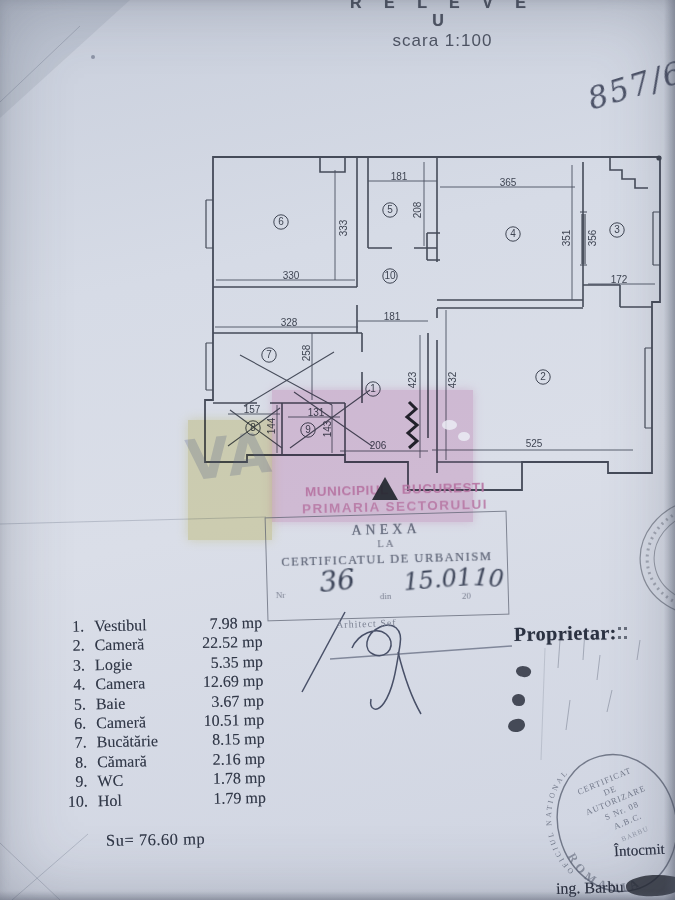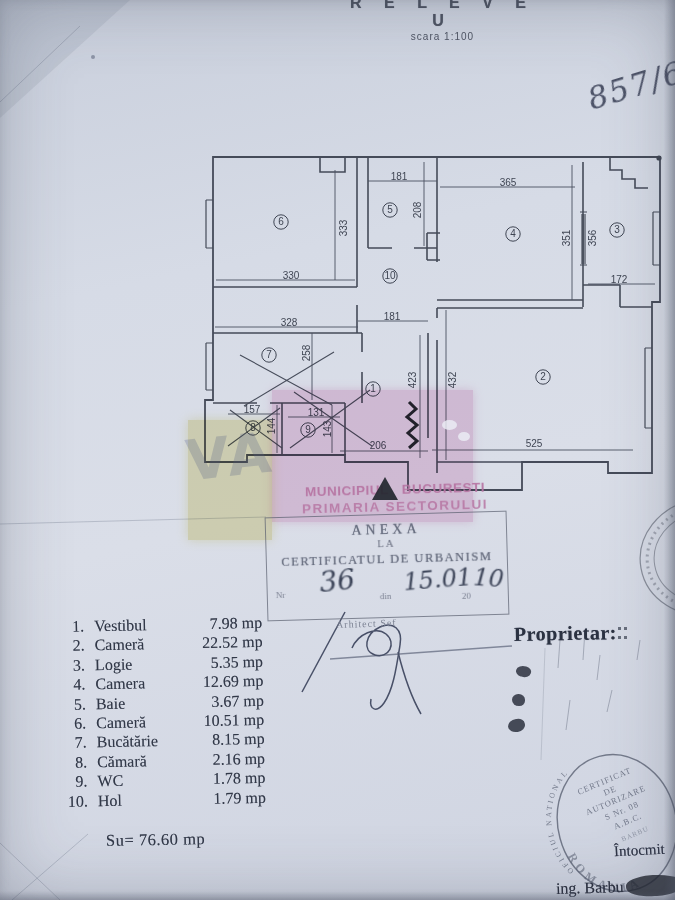--- a/index.html
+++ b/index.html
@@ -9,21 +9,21 @@
   .page::after{content:"";position:absolute;inset:0;pointer-events:none;
     box-shadow:inset 0 0 70px rgba(60,66,84,.30), inset 0 0 12px rgba(60,66,84,.18);}
   .right-shadow{position:absolute;right:0;top:0;width:11px;height:100%;
     background:linear-gradient(to right,rgba(88,94,112,0),rgba(88,94,112,.38));pointer-events:none;}
   .bottom-shadow{position:absolute;left:0;bottom:0;width:100%;height:9px;
     background:linear-gradient(to bottom,rgba(88,94,112,0),rgba(88,94,112,.35));pointer-events:none;}
 
   .title-block{position:absolute;top:-6px;left:340px;width:205px;text-align:center;
     color:#4e5463;font-family:"Liberation Sans",sans-serif;}
   .doc-title{font-size:16px;letter-spacing:9px;font-weight:bold;text-shadow:0 0 .7px rgba(60,66,84,.6);}
-  .doc-scale{font-size:10px;letter-spacing:1px;margin-top:1px;}
+  .doc-scale{font-size:17px;letter-spacing:1px;margin-top:1px;}
 
   .hand-number{position:absolute;left:586px;top:64px;font:italic 31px "DejaVu Serif",serif;
     color:#4d5368;transform:rotate(-17deg);letter-spacing:2px;filter:blur(.3px);}
 
   .plan-svg{position:absolute;left:0;top:0;filter:blur(.25px);}
 
   
   .wm-yellow{position:absolute;left:188px;top:420px;width:84px;height:120px;
     background:rgba(222,214,128,.48);box-shadow:0 0 10px rgba(222,214,128,.45);mix-blend-mode:multiply;}
   .wm-pink{position:absolute;left:272px;top:390px;width:201px;height:132px;

